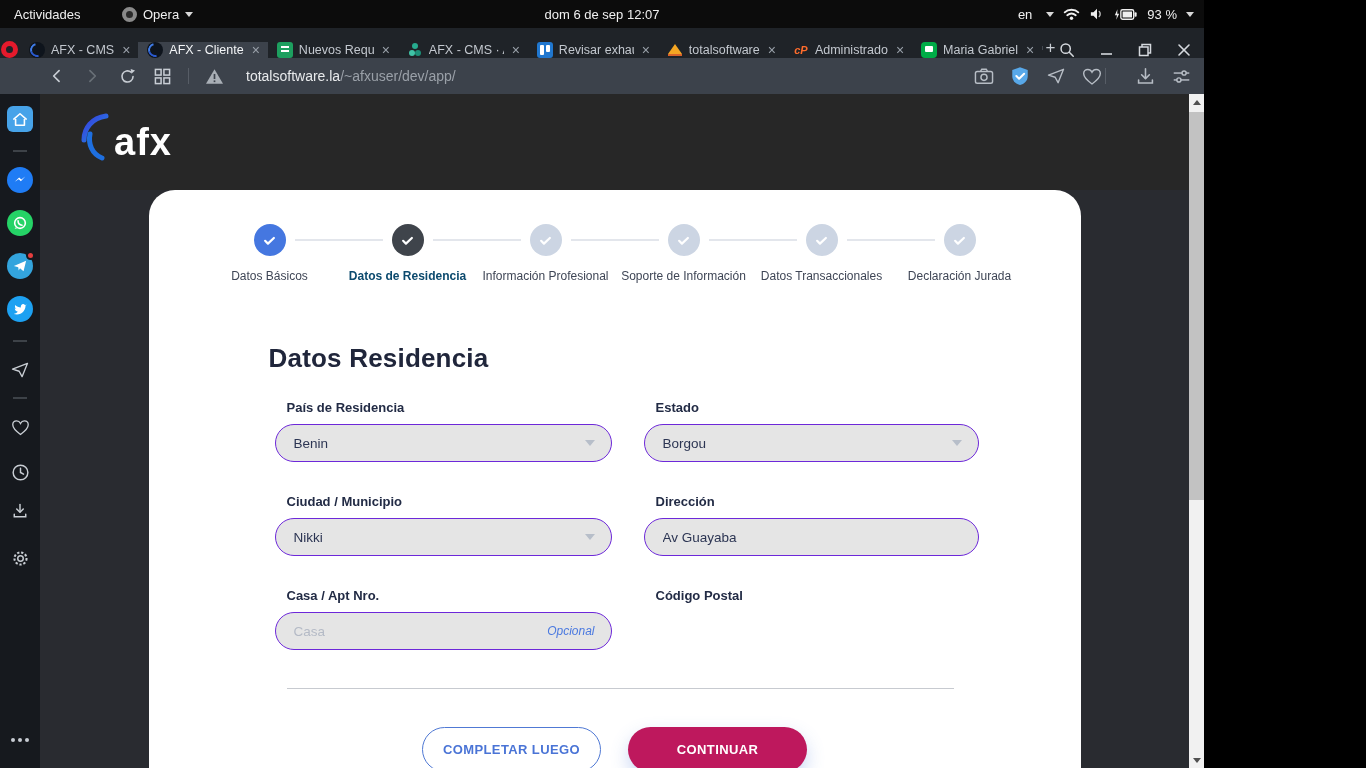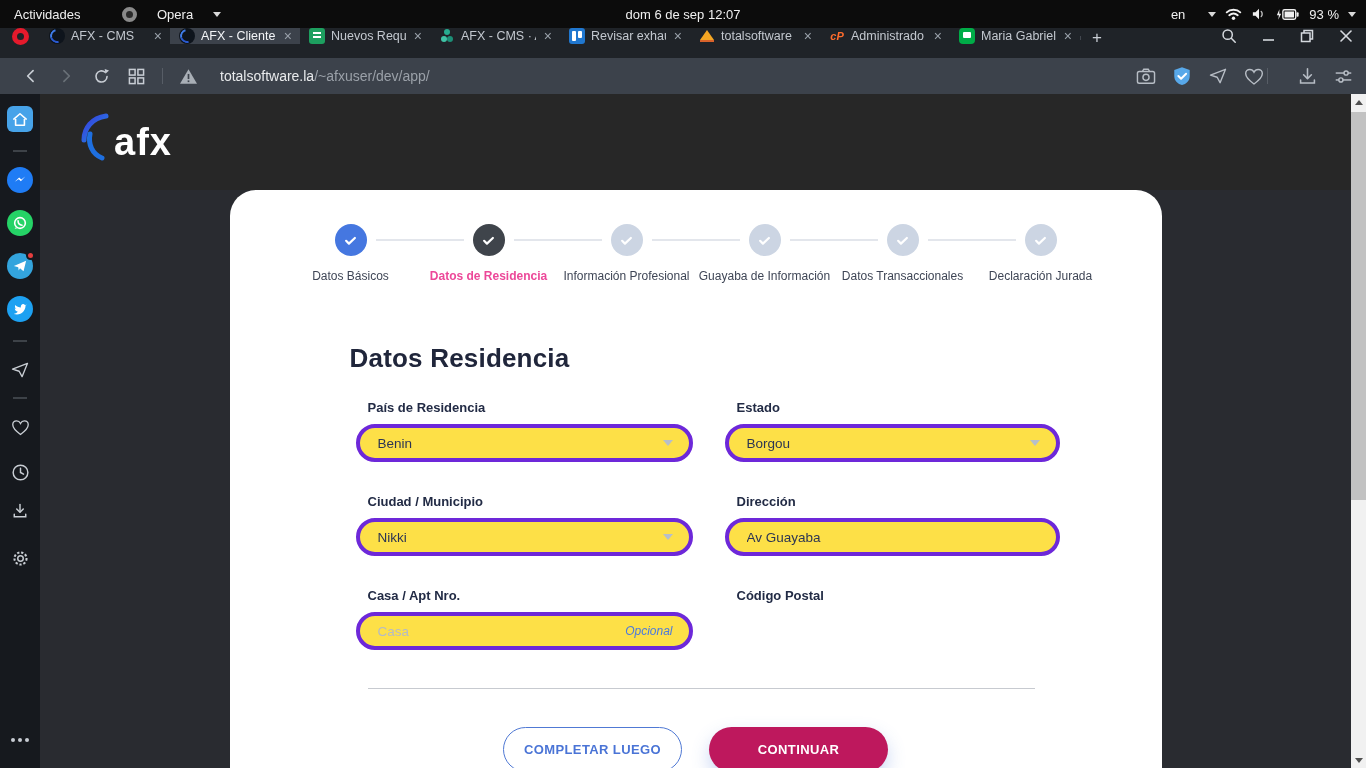--- a/index.html
+++ b/index.html
@@ -1,35 +1,35 @@
 <!DOCTYPE html>
 <html><head>
 <meta charset="utf-8">
 <style>
   * { margin:0; padding:0; box-sizing:border-box; }
   html,body { background:#000; }
   .screen {
-    position:relative; width:1366px; height:768px; overflow:hidden;
+    position:relative; width:1204px; height:768px; overflow:hidden;
     font-family:"Liberation Sans","DejaVu Sans",sans-serif;
     background:#292b30;
   }
   
   .ubar { position:absolute; top:0; left:0; width:100%; height:28px; background:#0c0c0c;
           color:#f0f0f0; font-size:13px; display:flex; align-items:center; z-index:50; }
   .ubar .activities { margin-left:14px; }
-  .ubar .appmenu { position:absolute; left:122px; display:flex; align-items:center; gap:20px; }
+  .ubar .appmenu { position:absolute; left:122px; display:flex; align-items:center; gap:6px; }
   .opera-mini-logo { width:15px; height:15px; border-radius:50%; border:4px solid #8a8a8a; background:#2a2a2a; }
   .caret-down { width:0; height:0; border-left:4px solid transparent; border-right:4px solid transparent; border-top:5px solid #d9d9d9; display:inline-block; }
   .ubar .clock { position:absolute; left:50%; transform:translateX(-50%); }
   .ubar .tray { position:absolute; right:10px; display:flex; align-items:center; gap:9px; }
-  .tray .kbd { display:flex; align-items:center; gap:23px; }
+  .tray .kbd { display:flex; align-items:center; gap:14px; }
   .ticon { display:flex; align-items:center; }
   
   .tabbar { position:absolute; top:28px; left:0; width:100%; height:30px; background:#1f2328;
-            display:flex; align-items:flex-start; z-index:40; }
+            display:flex; align-items:flex-end; z-index:40; }
   .opera-btn { width:40px; display:flex; align-items:center; justify-content:center; }
   .opera-ring { width:17px; height:17px; border-radius:50%; border:5px solid #e51a2c; }
   .tab { width:130px; display:flex; align-items:center; gap:6px; padding:0 6px 0 9px;
          color:#c3c8cf; font-size:12.5px; position:relative; cursor:default; }
   .tab .title { white-space:nowrap; overflow:hidden; flex:1; }
   .tab .x { color:#9aa1aa; font-size:14px; line-height:1; padding:0 2px; }
   .tab.active { background:#3c424b; color:#f3f5f7; }
   .tab.sep::before { content:''; position:absolute; left:0; top:8px; bottom:8px; width:1px; background:#42474f; }
   .newtab { width:34px; display:flex; align-items:center; justify-content:center; color:#c9ced5;
             font-size:17px; position:relative; }
@@ -52,21 +52,21 @@
   .fav-phpmyadmin { background:transparent; border-radius:0; }
   .fav-phpmyadmin::before { content:''; position:absolute; left:1px; top:2px; width:0; height:0;
       border-left:7px solid transparent; border-right:7px solid transparent; border-bottom:10px solid #f5a623; }
   .fav-phpmyadmin::after { content:''; position:absolute; left:1px; bottom:2px; width:14px; height:2px; background:#d9632b; }
   .fav-cpanel { background:transparent; border-radius:0; color:#ff6c2c; font-weight:bold; font-style:italic;
       font-size:11px; display:flex; align-items:center; justify-content:center; }
   .fav-chat { border-radius:4px; background:#00ac47; }
   .fav-chat::before { content:''; position:absolute; left:4px; top:4px; width:8px; height:6px; background:#fff; border-radius:1px; }
   
   .toolbar { position:absolute; top:58px; left:0; width:100%; height:36px; background:#3c424b;
-             display:flex; align-items:center; padding:0 12px 0 20px; z-index:40; }
+             display:flex; align-items:center; padding:0 12px 0 46px; z-index:40; }
   .tb-ico { width:22px; display:flex; align-items:center; justify-content:center; margin-right:13px; }
   .tb-div { width:1px; height:16px; background:#575d66; margin:0 14px 0 2px; }
   .urltext { font-size:14px; color:#e8eaec; margin-left:8px; }
   .urltext .path { color:#9aa0a8; }
   .toolbar .right { margin-left:auto; display:flex; align-items:center; }
   .toolbar .right .tb-ico { margin:0 0 0 14px; }
   
   .content { position:absolute; top:94px; left:0; right:0; bottom:0; display:flex; }
   .osidebar { width:40px; background:#16191e; display:flex; flex-direction:column; align-items:center; padding-top:12px; flex:none; }
   .sb-item { width:26px; height:26px; border-radius:50%; margin-bottom:17px; position:relative;
@@ -94,26 +94,26 @@
   .stepper { display:flex; padding:34px 52px 0; }
   .step { flex:1; position:relative; text-align:center; }
   .step + .step::before { content:''; position:absolute; top:15px; right:calc(50% + 25px);
       width:calc(100% - 50px); height:2px; background:#e3e6ec; }
   .step-circle { width:32px; height:32px; border-radius:50%; margin:0 auto;
       display:flex; align-items:center; justify-content:center; position:relative; z-index:1; }
   .st-done { background:#4577e0; }
   .st-current { background:#3f444b; }
   .st-pending { background:#ccd5e3; }
   .step-label { margin-top:13px; font-size:12px; color:#3f4656; }
-  .step.current .step-label { font-weight:bold; color:#ec4899; }
+  .step.current .step-label { font-weight:bold; color:#0c4a6e; }
   .form-title { margin:60px 0 0 120px; font-size:26px; font-weight:bold; color:#20263b; letter-spacing:0.2px; }
   .form-grid { margin:26px 0 0 126px; width:685px; display:grid;
                grid-template-columns:337px 335px; column-gap:13px; row-gap:26px;gap:32px; }
   .flabel { font-size:13px; font-weight:bold; color:#222b45; margin:0 0 9px 12px; }
-  .control { height:38px; border:4px solid #6d28d9; border-radius:19px; background:#fde047;
+  .control { height:38px; border:1px solid #6d28d9; border-radius:19px; background:#e5e5e5;
              display:flex; align-items:center; padding:0 16px 0 18px; font-size:13.5px; color:#2c3553; }
   .control .chev { margin-left:auto; width:0; height:0; border-left:5px solid transparent;
                    border-right:5px solid transparent; border-top:6px solid #b7bec9; }
   .control input { border:none; outline:none; flex:1; min-width:0; font:inherit; color:#2c3553; background:transparent; }
   .control input::placeholder { color:#b4bac6; }
   .opcional { margin-left:auto; font-size:12px; font-style:italic; color:#4a79e0; }
   .form-divider { margin:38px 0 0 138px; width:667px; height:1px; background:#c7cad0; }
   .btn-row { margin-top:38px; display:flex; justify-content:center; gap:27px; }
   .btn { width:179px; height:45px; border-radius:23px; display:flex; align-items:center; justify-content:center;
          font-size:13px; font-weight:bold; letter-spacing:0.4px; font-family:inherit; cursor:pointer; }
@@ -435,21 +435,21 @@
                 </svg>
             </span>
             <div class="step-label">Información Profesional</div>
           </div>
           <div class="step">
             <span class="step-circle st-pending">
               <svg viewBox="0 0 24 24" width="15">
                   <path d="M5 12.5l4.5 4.5L19 8" fill="none" stroke="#fff" stroke-width="3.5" stroke-linecap="round" stroke-linejoin="round"></path>
                 </svg>
             </span>
-            <div class="step-label">Guayaba de Información</div>
+            <div class="step-label">Soporte de Información</div>
           </div>
           <div class="step">
             <span class="step-circle st-pending">
               <svg viewBox="0 0 24 24" width="15">
                   <path d="M5 12.5l4.5 4.5L19 8" fill="none" stroke="#fff" stroke-width="3.5" stroke-linecap="round" stroke-linejoin="round"></path>
                 </svg>
             </span>
             <div class="step-label">Datos Transaccionales</div>
           </div>
           <div class="step">

